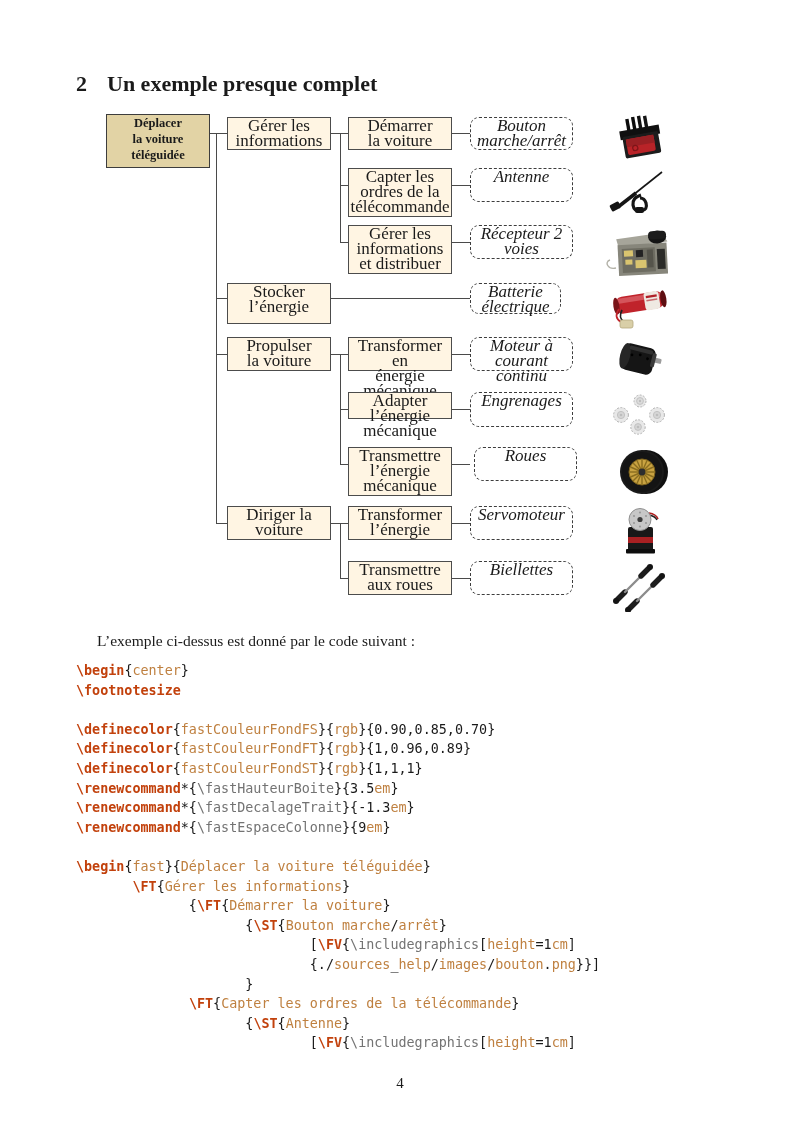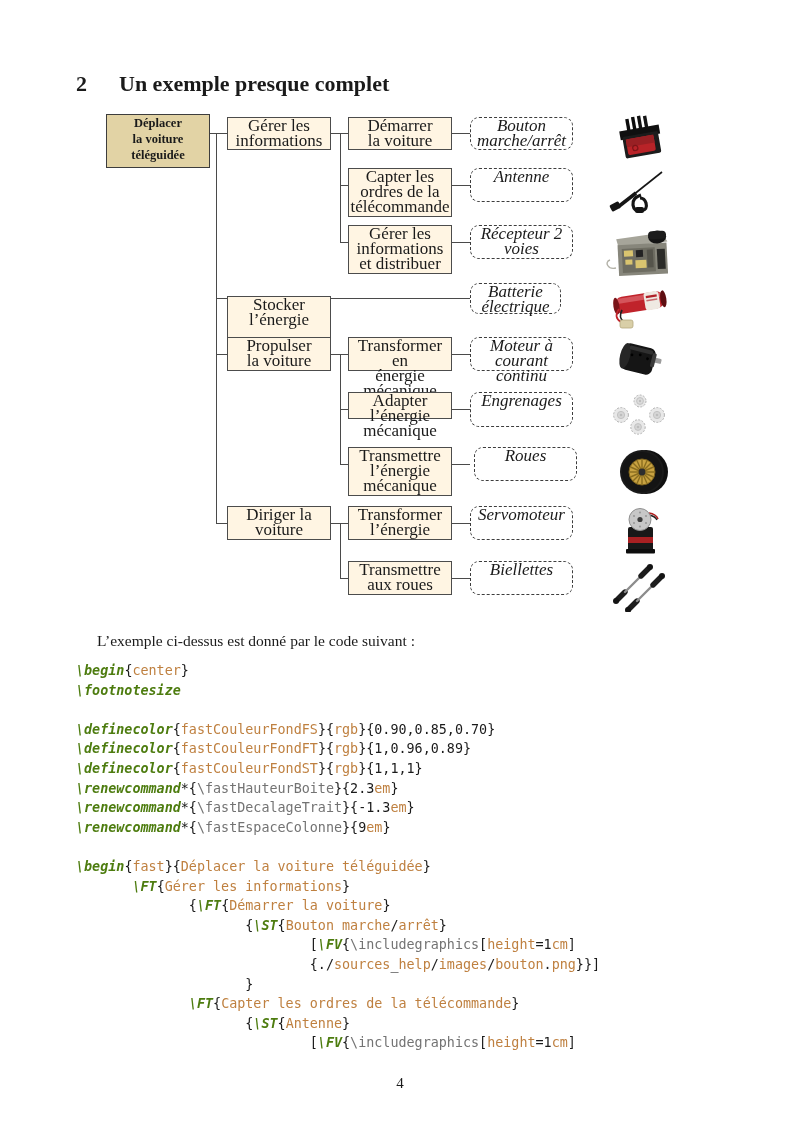--- a/index.html
+++ b/index.html
@@ -1,42 +1,42 @@
 <!DOCTYPE html>
 <html><head>
 <meta charset="utf-8">
 <style>
   html,body{margin:0;padding:0;background:#888;}
   .page{position:relative;width:800px;height:1132px;background:#ffffff;margin:0 auto;overflow:hidden;
         font-family:"Liberation Serif",serif;color:#1a1a1a;}
   
   .heading{position:absolute;left:76px;top:71px;font-weight:bold;font-size:22px;}
   .heading .num{display:inline-block;}
-  .heading .ttl{display:inline-block;margin-left:32px;}
+  .heading .ttl{display:inline-block;margin-left:20px;}
   
   .box{position:absolute;display:flex;align-items:flex-start;justify-content:center;
        box-sizing:border-box;text-align:center;}
   .box .lbl{white-space:pre-line;line-height:15px;font-size:17px;}
   .root{background:#e2d3a5;border:1.6px solid #3d3d3d;}
   .root .lbl{font-weight:bold;font-size:12.5px;line-height:16px;}
   .ft{background:#fff5e3;border:1px solid #4c4c4c;}
   .st{background:#ffffff;border:1.3px dashed #3d3d3d;border-radius:9px;}
   .st .lbl{font-style:italic;}
   
   .hline{position:absolute;height:1px;background:#4a4a4a;}
   .vline{position:absolute;width:1px;background:#4a4a4a;}
   
   .photo{position:absolute;}
   
   .intro{position:absolute;left:97px;top:632px;font-size:15.5px;margin:0;}
   
   .code{position:absolute;left:76px;top:661px;width:660px;
         font-family:"DejaVu Sans Mono",monospace;font-size:13.4px;line-height:19.6px;}
   .code-line{white-space:pre;height:19.6px;}
-  .tk-b{color:#4d7c0f;font-weight:bold;font-style:italic;}
+  .tk-b{color:#c2410c;font-weight:bold;}
   .tk-c{color:#737373;}
   .tk-o{color:#bf8040;}
   .tk-k{color:#1a1a1a;}
   
   .pageno{position:absolute;left:0;right:0;top:1075px;text-align:center;font-size:15px;}
 </style>
 </head>
 <body>
 
 <div class="page">
@@ -74,21 +74,21 @@
   <div class="box root" style="left:106px;top:114px;width:104px;height:54px">
       <span class="lbl">Déplacer
 la voiture
 téléguidée</span>
     </div>
 
   <div class="box ft" style="left:227px;top:117px;width:104px;height:33px">
       <span class="lbl">Gérer les
 informations</span>
     </div>
-  <div class="box ft" style="left:227px;top:296px;width:104px;height:48px">
+  <div class="box ft" style="left:227px;top:283px;width:104px;height:41px">
       <span class="lbl">Stocker l’énergie</span>
     </div>
   <div class="box ft" style="left:227px;top:337px;width:104px;height:34px">
       <span class="lbl">Propulser
 la voiture</span>
     </div>
   <div class="box ft" style="left:227px;top:506px;width:104px;height:34px">
       <span class="lbl">Diriger la voiture</span>
     </div>
 
@@ -313,21 +313,21 @@
 
   <p class="intro">L’exemple ci-dessus est donné par le code suivant :</p>
 
   <div class="code" id="code-block">
       <div class="code-line"><span class="tk-b">\begin</span><span class="tk-k">{</span><span class="tk-o">center</span><span class="tk-k">}</span></div>
       <div class="code-line"><span class="tk-b">\footnotesize</span></div>
       <div class="code-line">&nbsp;</div>
       <div class="code-line"><span class="tk-b">\definecolor</span><span class="tk-k">{</span><span class="tk-o">fastCouleurFondFS</span><span class="tk-k">}{</span><span class="tk-o">rgb</span><span class="tk-k">}{0.90,0.85,0.70}</span></div>
       <div class="code-line"><span class="tk-b">\definecolor</span><span class="tk-k">{</span><span class="tk-o">fastCouleurFondFT</span><span class="tk-k">}{</span><span class="tk-o">rgb</span><span class="tk-k">}{1,0.96,0.89}</span></div>
       <div class="code-line"><span class="tk-b">\definecolor</span><span class="tk-k">{</span><span class="tk-o">fastCouleurFondST</span><span class="tk-k">}{</span><span class="tk-o">rgb</span><span class="tk-k">}{1,1,1}</span></div>
-      <div class="code-line"><span class="tk-b">\renewcommand</span><span class="tk-k">*{</span><span class="tk-c">\fastHauteurBoite</span><span class="tk-k">}{2.3</span><span class="tk-o">em</span><span class="tk-k">}</span></div>
+      <div class="code-line"><span class="tk-b">\renewcommand</span><span class="tk-k">*{</span><span class="tk-c">\fastHauteurBoite</span><span class="tk-k">}{3.5</span><span class="tk-o">em</span><span class="tk-k">}</span></div>
       <div class="code-line"><span class="tk-b">\renewcommand</span><span class="tk-k">*{</span><span class="tk-c">\fastDecalageTrait</span><span class="tk-k">}{-1.3</span><span class="tk-o">em</span><span class="tk-k">}</span></div>
       <div class="code-line"><span class="tk-b">\renewcommand</span><span class="tk-k">*{</span><span class="tk-c">\fastEspaceColonne</span><span class="tk-k">}{9</span><span class="tk-o">em</span><span class="tk-k">}</span></div>
       <div class="code-line">&nbsp;</div>
       <div class="code-line"><span class="tk-b">\begin</span><span class="tk-k">{</span><span class="tk-o">fast</span><span class="tk-k">}{</span><span class="tk-o">Déplacer la voiture téléguidée</span><span class="tk-k">}</span></div>
       <div class="code-line"><span class="tk-k">       </span><span class="tk-b">\FT</span><span class="tk-k">{</span><span class="tk-o">Gérer les informations</span><span class="tk-k">}</span></div>
       <div class="code-line"><span class="tk-k">              {</span><span class="tk-b">\FT</span><span class="tk-k">{</span><span class="tk-o">Démarrer la voiture</span><span class="tk-k">}</span></div>
       <div class="code-line"><span class="tk-k">                     {</span><span class="tk-b">\ST</span><span class="tk-k">{</span><span class="tk-o">Bouton marche</span><span class="tk-k">/</span><span class="tk-o">arrêt</span><span class="tk-k">}</span></div>
       <div class="code-line"><span class="tk-k">                             [</span><span class="tk-b">\FV</span><span class="tk-k">{</span><span class="tk-c">\includegraphics</span><span class="tk-k">[</span><span class="tk-o">height</span><span class="tk-k">=1</span><span class="tk-o">cm</span><span class="tk-k">]</span></div>
       <div class="code-line"><span class="tk-k">                             {./</span><span class="tk-o">sources</span><span class="tk-k">_</span><span class="tk-o">help</span><span class="tk-k">/</span><span class="tk-o">images</span><span class="tk-k">/</span><span class="tk-o">bouton</span><span class="tk-k">.</span><span class="tk-o">png</span><span class="tk-k">}}]</span></div>
       <div class="code-line"><span class="tk-k">                     }</span></div>

